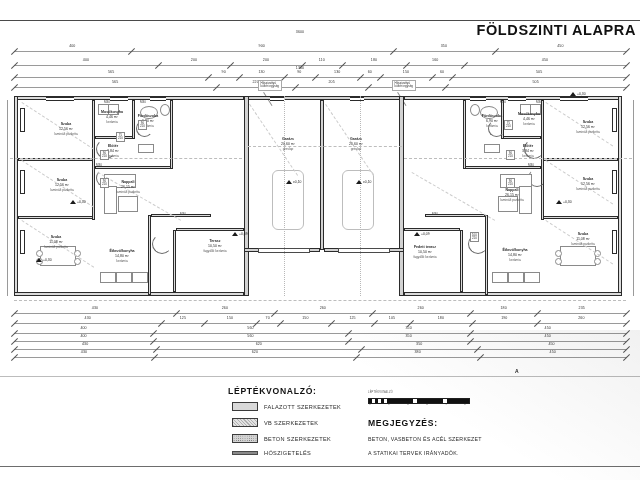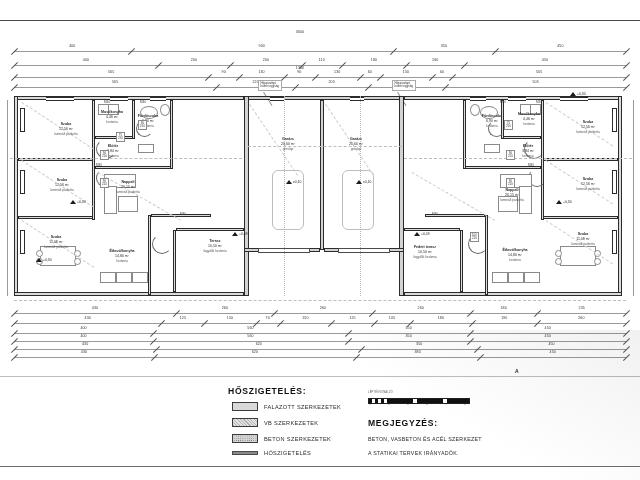--- a/index.html
+++ b/index.html
@@ -107,20 +107,21 @@
   .shade{position:absolute;right:0;bottom:0;width:300px;height:150px;
          background:linear-gradient(210deg,rgba(0,0,0,.055),rgba(0,0,0,0) 62%);
          pointer-events:none;}
 </style>
 </head>
 <body>
 
 <div class="sheet">
 
   <div class="title-rule"></div>
+  <div class="sheet-title">FÖLDSZINTI ALAPRA</div>
 
   <div id="dims-top">
       <div class="dimrow" style="top: 46px; left: 14px; right: 14px;">
         <div class="bar"></div>
         <div class="dimtxt" style="left: 9.52381%;">400</div>
         <div class="tick" style="left: 0%;"></div>
         <div class="dimtxt" style="left: 40.4762%;">900</div>
         <div class="tick" style="left: 19.0476%;"></div>
         <div class="dimtxt" style="left: 70.2381%;">350</div>
         <div class="tick" style="left: 61.9048%;"></div>
@@ -469,21 +470,21 @@
         <div class="tick" style="left: 76.0638%;"></div>
         <div class="tick" style="left: 100%;"></div>
       </div>
     </div>
 
   <div class="bl-mark" style="left:515px;top:368px;">A</div>
 
   <div class="divider" style="top:376px;border-top-color:#bcbcbc;"></div>
   <div class="divider" style="top:466px;"></div>
 
-  <div class="blk-head" style="left:228px;top:386px;">HŐSZIGETELÉS:</div>
+  <div class="blk-head" style="left:228px;top:386px;">LÉPTÉKVONALZÓ:</div>
   <div id="legend-rows">
       <div class="legrow" style="left: 232px; top: 402px;">
         <div class="sw masonry"></div>
         <div class="legtxt">FALAZOTT SZERKEZETEK</div>
       </div>
       <div class="legrow" style="left: 232px; top: 418px;">
         <div class="sw rc"></div>
         <div class="legtxt">VB SZERKEZETEK</div>
       </div>
       <div class="legrow" style="left: 232px; top: 434px;">

